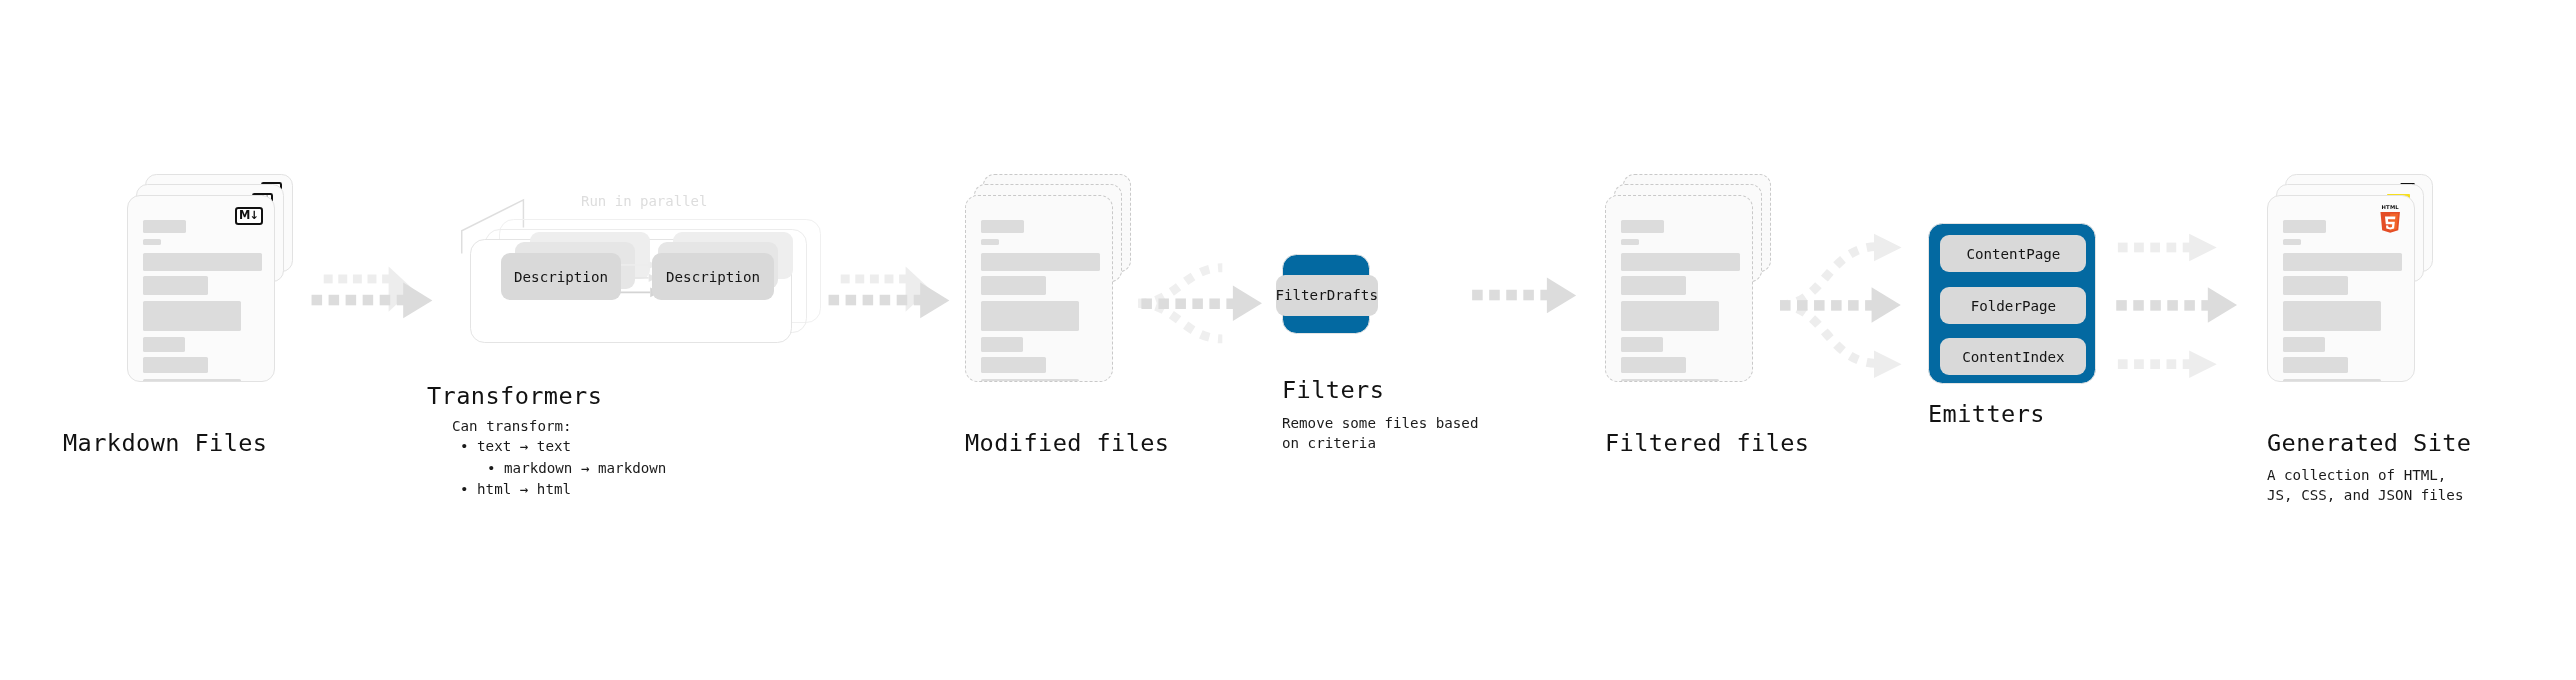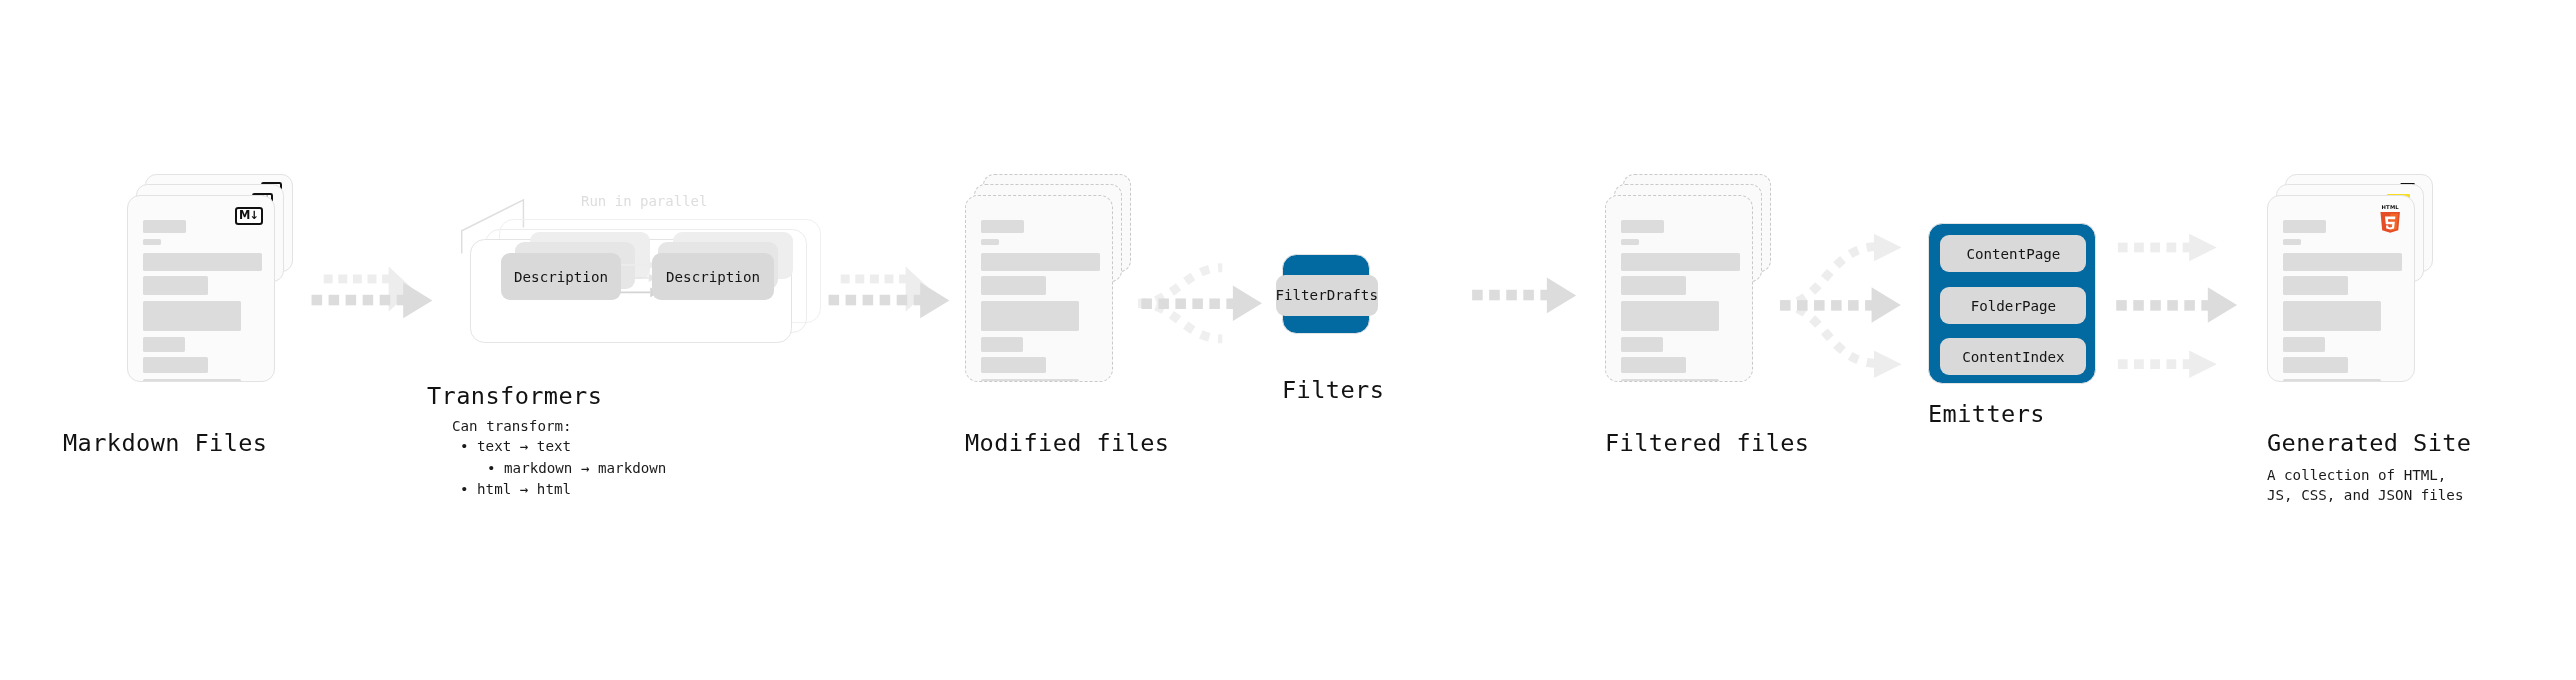--- a/index.html
+++ b/index.html
@@ -213,20 +213,22 @@
       <rect x="88" y="50" width="13" height="13"></rect>
         <rect x="109" y="50" width="13" height="13"></rect>
       <polygon points="117,34 153,56 117,78"></polygon>
     </g>
   </svg>
 
   <div class="pbox" style="left:1282px;top:254px;width:88px;height:80px;">
     <div class="chip" style="left:9.8px;top:19.5px;width:102px;height:41px;left:-7.3px;">FilterDrafts</div>
   </div>
   <div class="abs label-title" style="left:1282px;top:376px;">Filters</div>
+  <div class="abs label-sub" style="left:1282px;top:413px;">Remove some files based
+on criteria</div>
 
   <svg class="abs" style="left:1472px;top:280px;" width="114" height="32.5" viewBox="0 0 140 40">
     <g fill="#dcdcdc">
       <rect x="0" y="12" width="13" height="13"></rect>
         <rect x="21" y="12" width="13" height="13"></rect>
       <rect x="42" y="12" width="13" height="13"></rect>
         <rect x="63" y="12" width="13" height="13"></rect>
       <rect x="84" y="12" width="13" height="13"></rect>
       <polygon points="92,-3 128,19 92,41"></polygon>
     </g>

